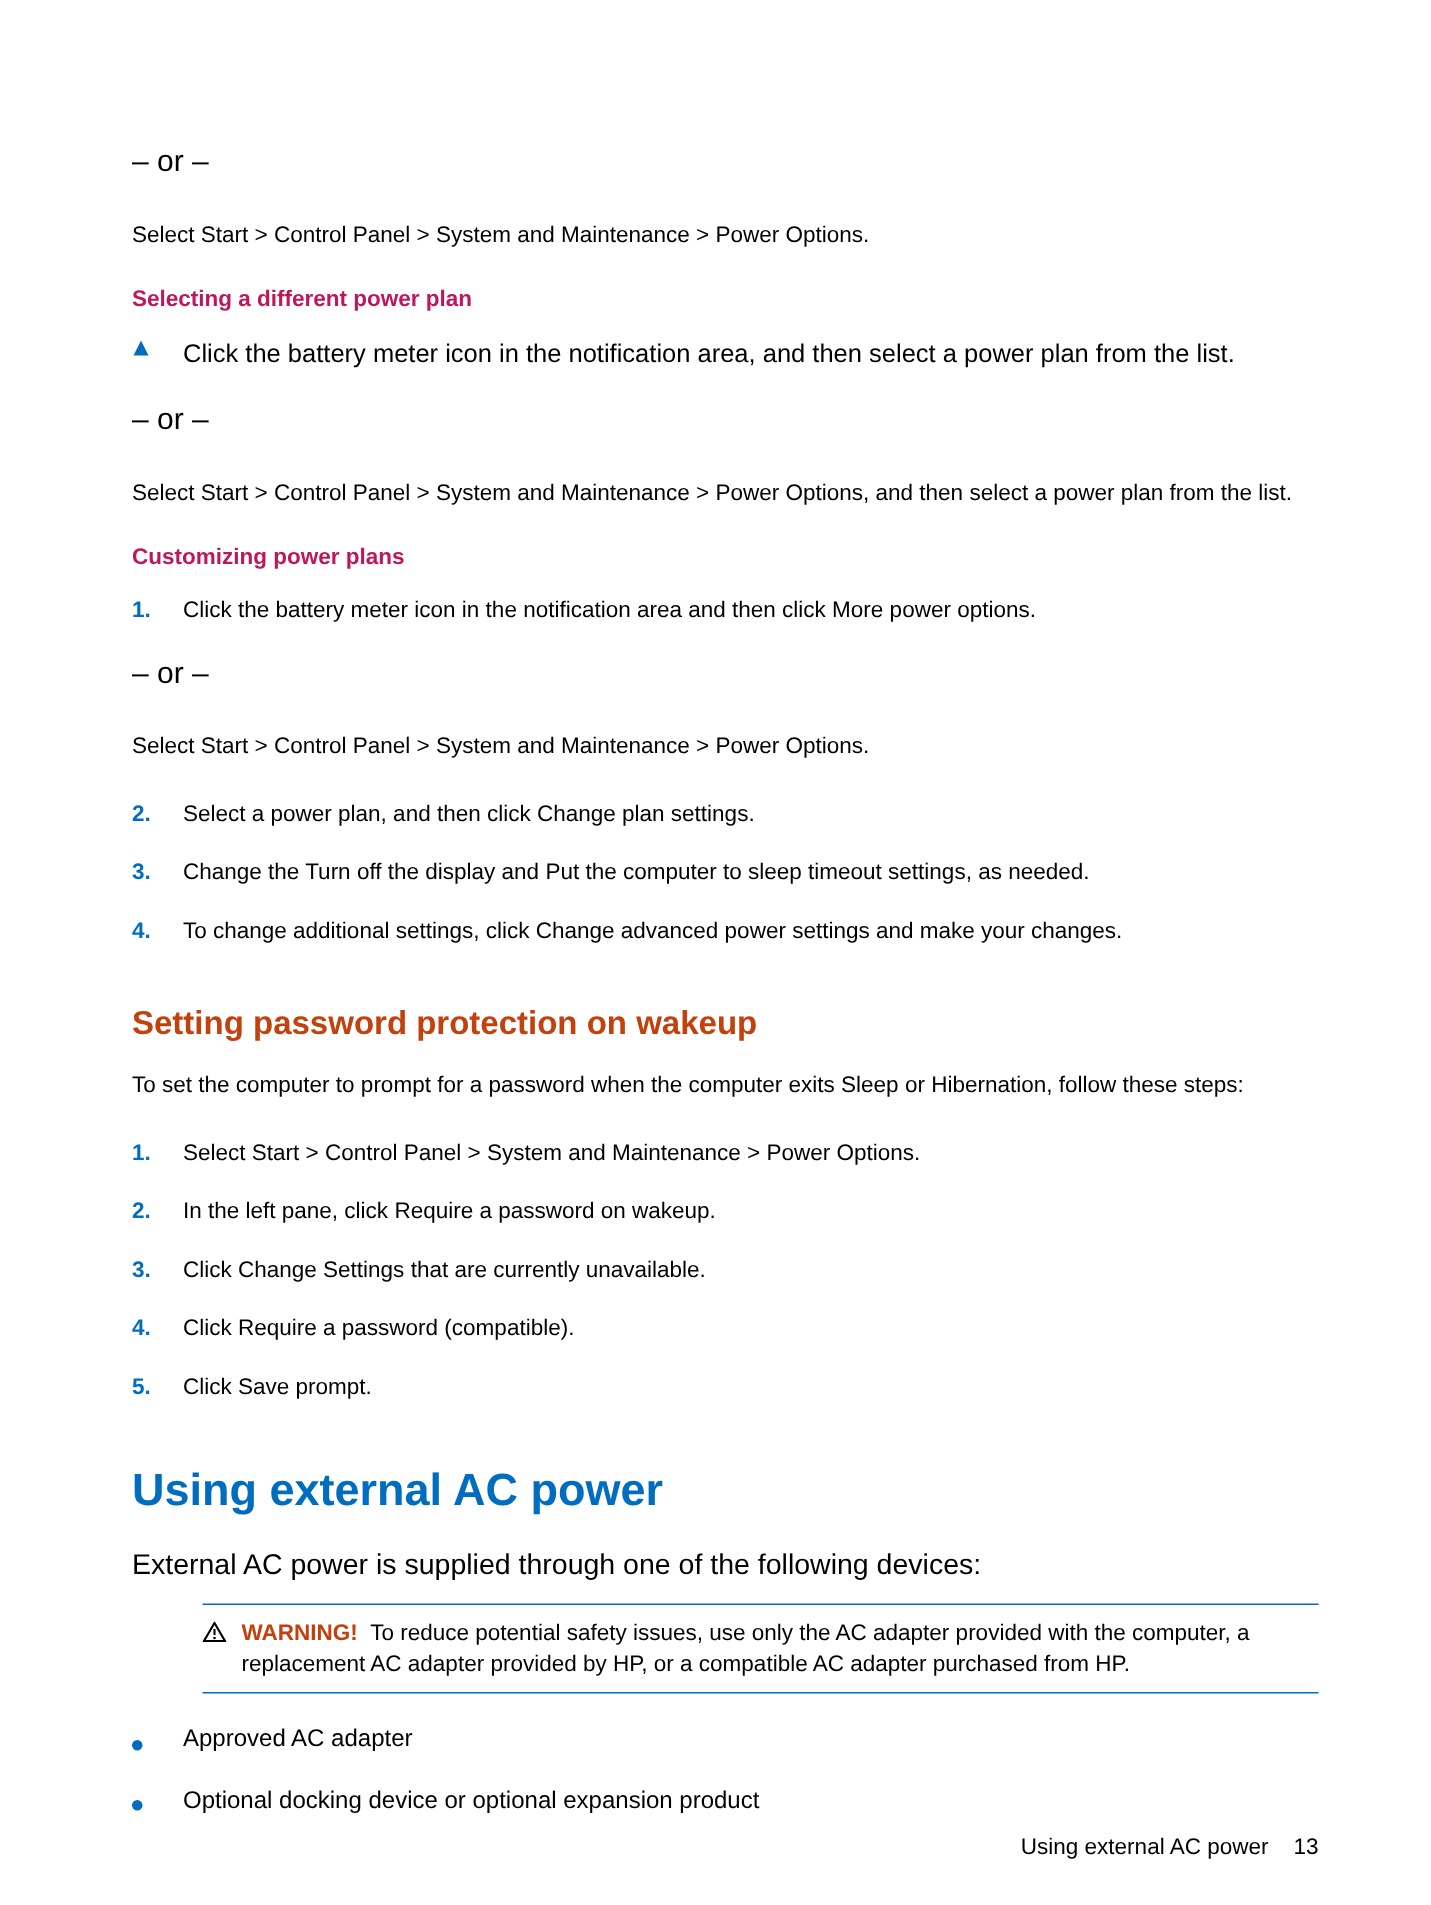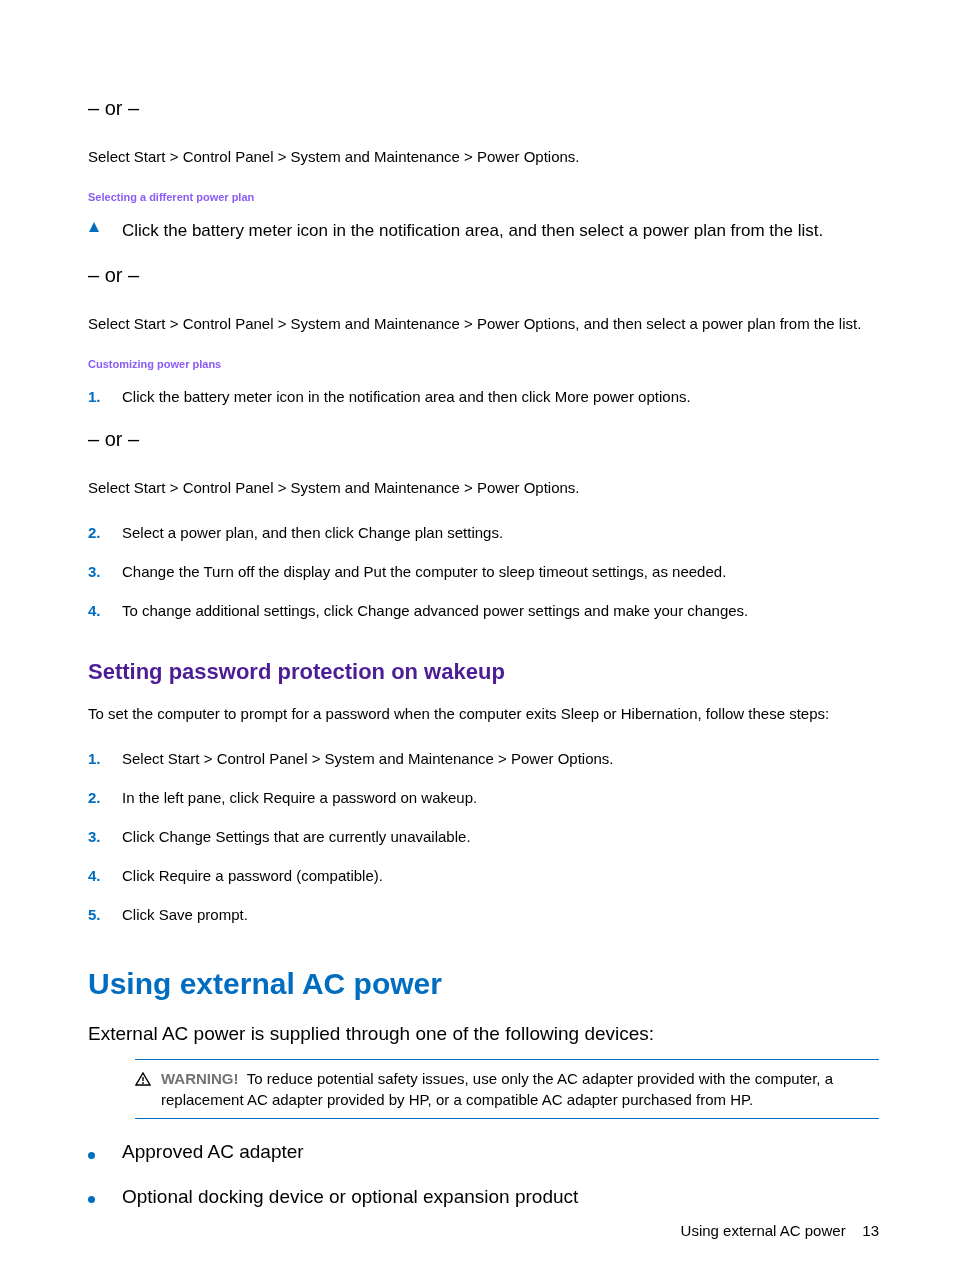--- a/index.html
+++ b/index.html
@@ -15,27 +15,27 @@
     padding: 94px 75px 60px 88px;
     position: relative;
     min-height: 1270px;
   }
   .content-indent { margin-left: 71px; }
   .step-indent { margin-left: 104px; }
   .or-text { font-size: 20px; margin: 0 0 24px 0; line-height: 1.4; }
   .body-text { font-size: 15px; margin: 0 0 24px 0; line-height: 1.4; }
   .body-text-tight { font-size: 19px; margin: 0 0 12px 0; line-height: 1.4; }
   .h3 {
-    color: #8b5cf6;
-    font-size: 11px;
+    color: #be185d;
+    font-size: 15px;
     font-weight: bold;
     margin: 0 0 16px 0;
   }
   .h2 {
-    color: #4c1d95;
+    color: #c2410c;
     font-size: 22px;
     font-weight: bold;
     margin: 38px 0 18px 0;
   }
   .h1 {
     color: #006dc1;
     font-size: 30px;
     font-weight: bold;
     margin: 42px 0 20px 0;
   }
@@ -64,21 +64,21 @@
     flex-shrink: 0;
     display: flex;
     align-items: flex-start;
     justify-content: flex-start;
     padding-top: 2px;
   }
   .tri-icon svg { display: block; }
   .bullet-row {
     display: flex;
     margin: 0 0 18px 0;
-    font-size: 19px;
+    font-size: 16px;
     line-height: 1.4;
   }
   .bullet-icon {
     width: 34px;
     flex-shrink: 0;
     display: flex;
     align-items: center;
     justify-content: flex-start;
     padding-top: 5px;
   }
@@ -92,21 +92,21 @@
     margin: 0 0 20px 0;
     display: flex;
     gap: 10px;
     font-size: 15px;
     line-height: 1.4;
   }
   .warn-icon {
     flex-shrink: 0;
     padding-top: 2px;
   }
-  .warn-label { color: #737373; font-weight: bold; }
+  .warn-label { color: #c2410c; font-weight: bold; }
   .footer {
     position: absolute;
     bottom: 50px;
     right: 75px;
     font-size: 15px;
   }
 </style>
 </head>
 <body>
 

